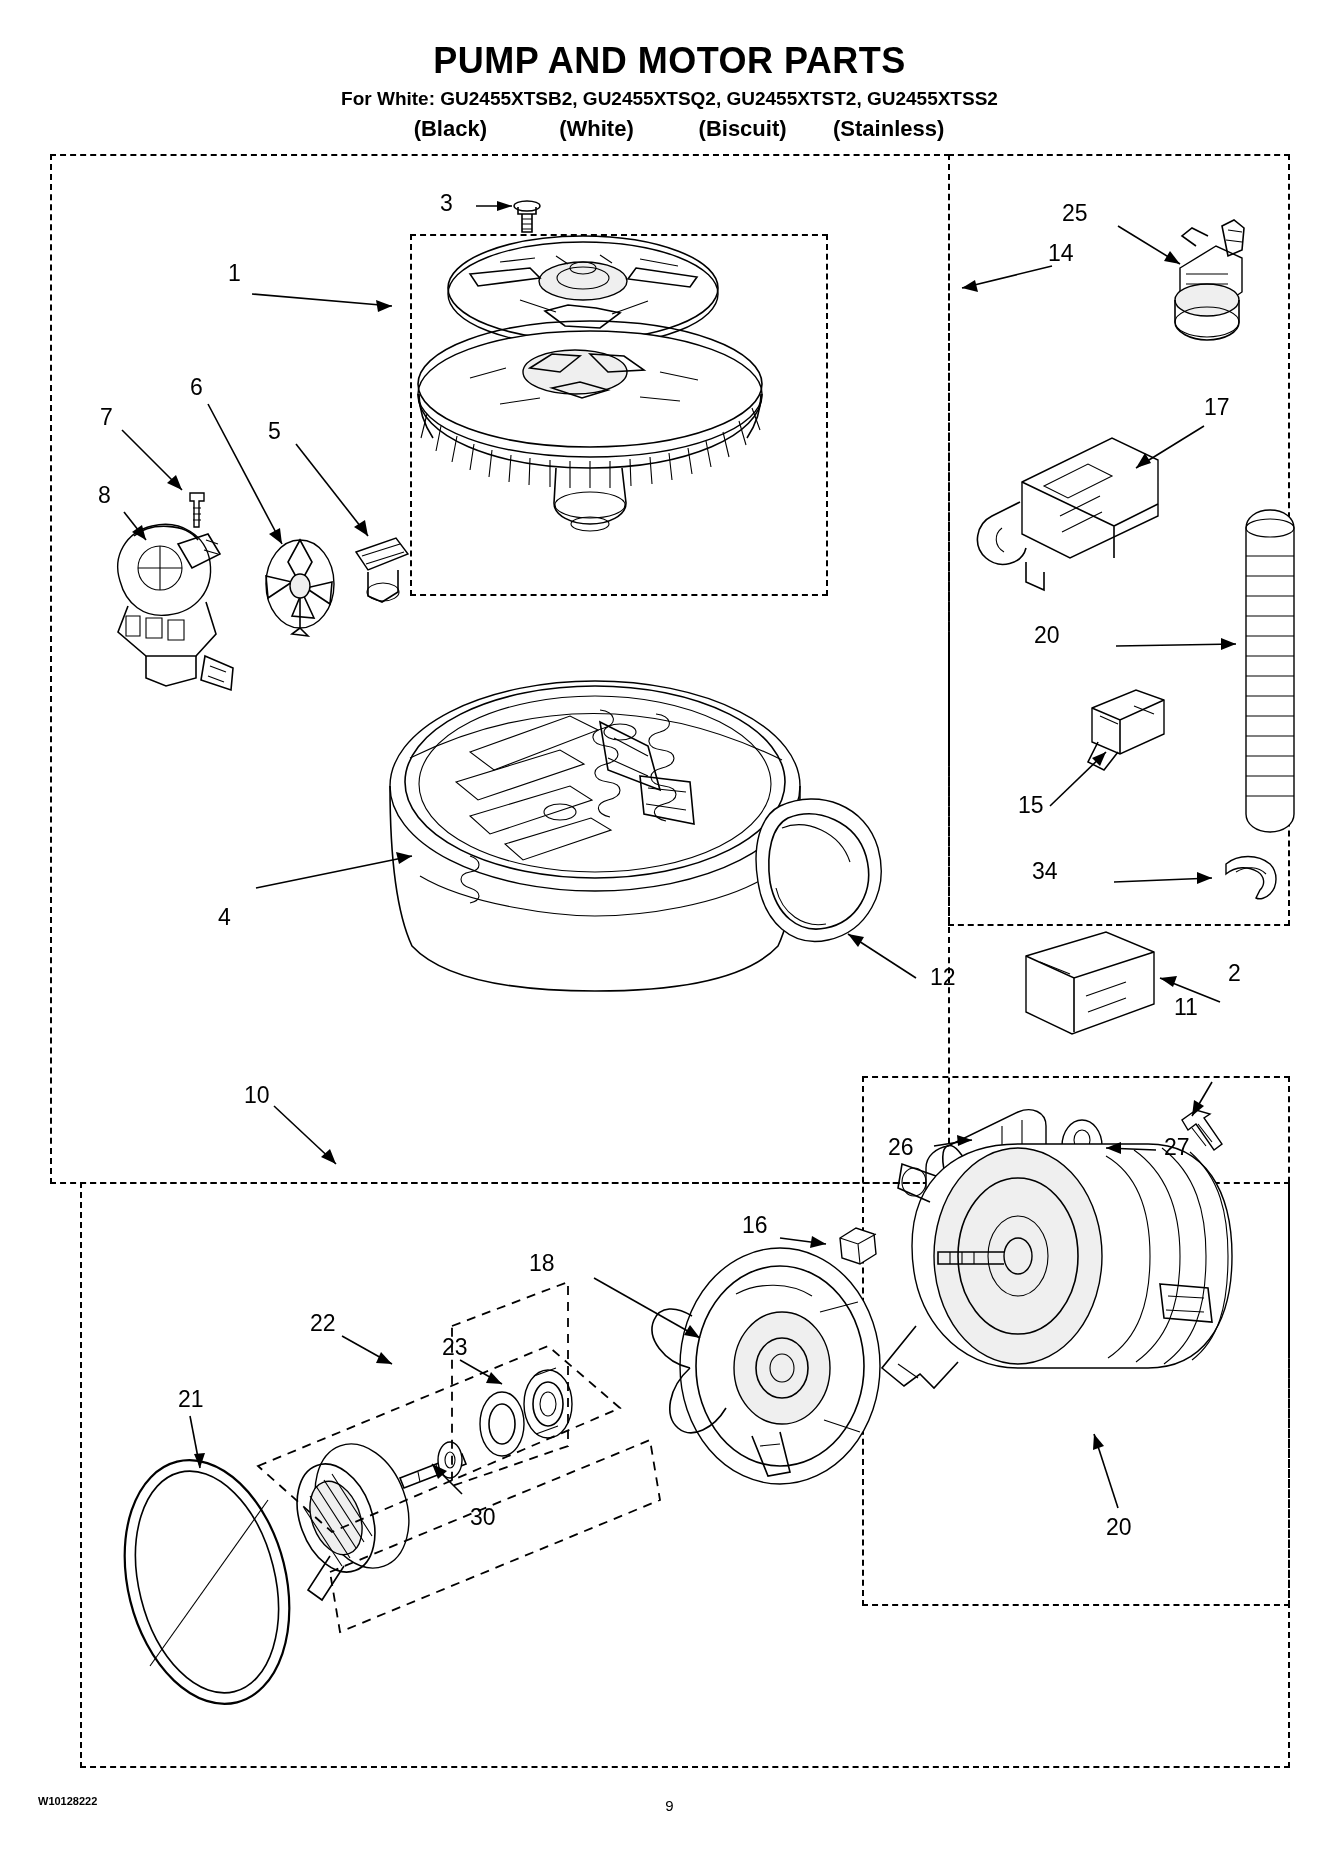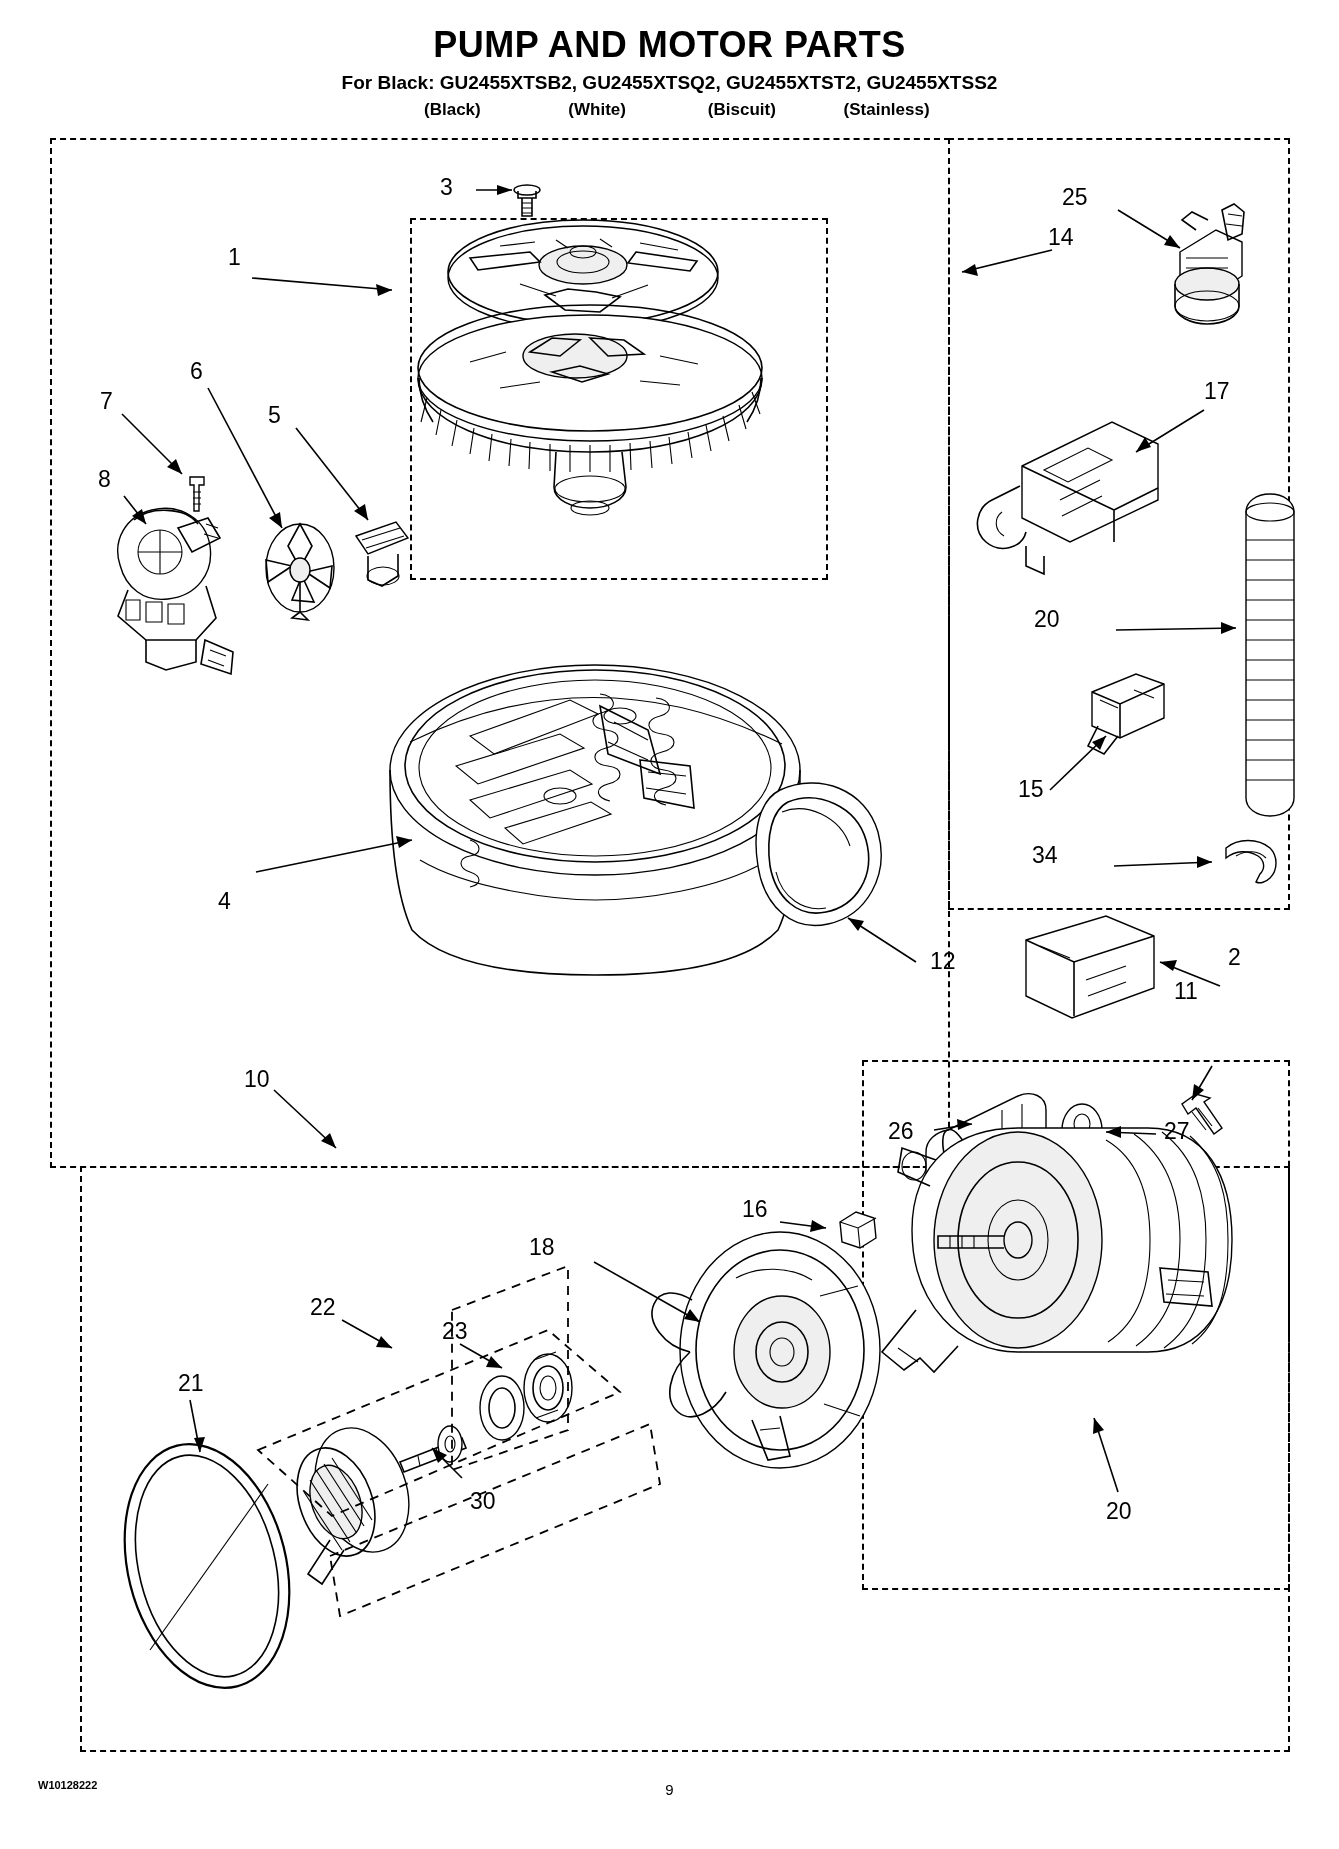--- a/index.html
+++ b/index.html
@@ -11,20 +11,21 @@
     width: 1339px;
     height: 1849px;
     position: relative;
     font-family: "Liberation Sans", sans-serif;
     color: #000;
     overflow: hidden;
   }
   #page {
     position: absolute;
     inset: 0;
+    margin-top: 16px;
   }
   
   .title {
     position: absolute;
     top: 24px;
     left: 0;
     width: 100%;
     text-align: center;
     font-size: 36px;
     font-weight: bold;
@@ -39,21 +40,21 @@
     font-size: 19px;
     font-weight: bold;
   }
   .models .lead { font-weight: bold; }
   .finishes {
     position: absolute;
     top: 100px;
     left: 0;
     width: 100%;
     text-align: center;
-    font-size: 17px;
+    font-size: 22px;
     font-weight: bold;
   }
   .finishes span {
     display: inline-block;
     width: 140px;
     text-align: center;
   }
   
   .footer-left {
     position: absolute;
@@ -103,21 +104,21 @@
   .fillk { fill: #000; }
 </style>
 </head>
 <body>
 
 <div id="page">
 
   <div class="title">PUMP AND MOTOR PARTS</div>
 
   <div class="models">
-    <span class="lead">For Black:</span>
+    <span class="lead">For White:</span>
     <span>GU2455XTSB2, GU2455XTSQ2, GU2455XTST2, GU2455XTSS2</span>
   </div>
 
   <div class="finishes">
     <span>(Black)</span>
     <span>(White)</span>
     <span>(Biscuit)</span>
     <span>(Stainless)</span>
   </div>
 

